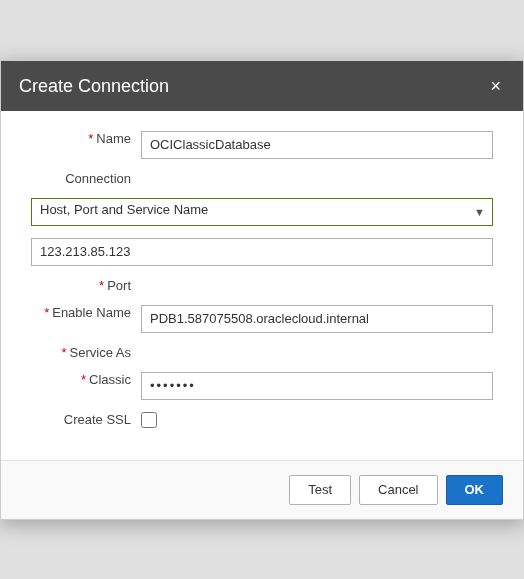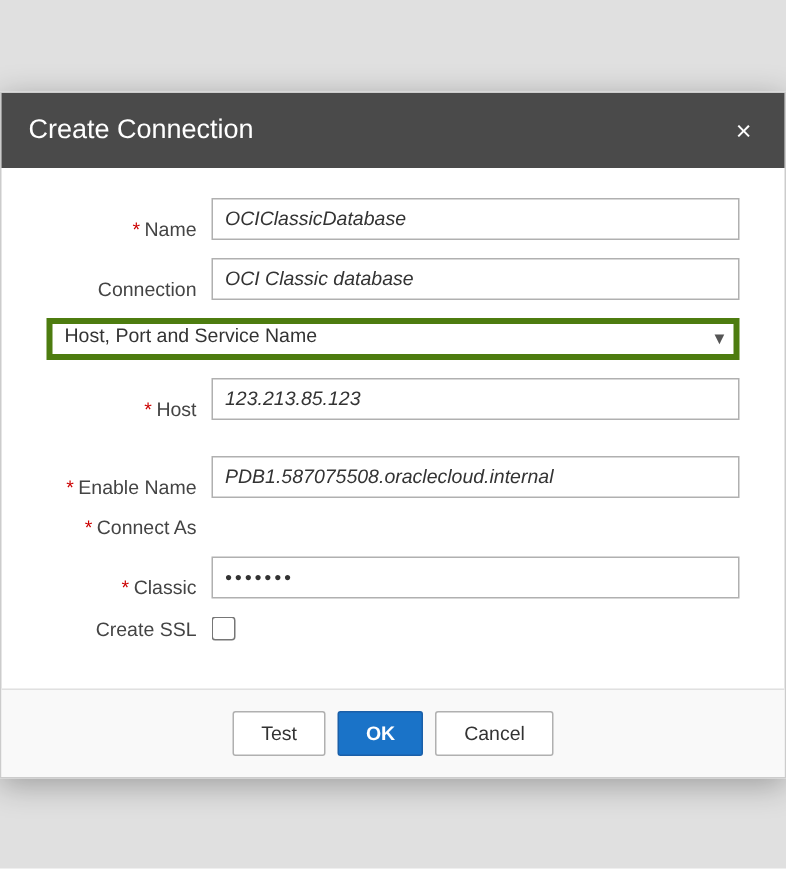--- a/index.html
+++ b/index.html
@@ -17,42 +17,42 @@
       background: #fff;
       border: 1px solid #ccc;
       box-shadow: 0 4px 20px rgba(0,0,0,0.3);
     }
     .dialog-header {
       background: #4a4a4a;
       color: #fff;
       padding: 14px 18px;
       display: flex;
       justify-content: space-between;
-      align-items: center;
+      align-items: flex-end;
     }
     .dialog-title {
       font-size: 18px;
       font-weight: normal;
       color: #fff;
     }
     .close-btn {
       background: none;
       border: none;
       color: #fff;
       font-size: 18px;
       cursor: pointer;
       line-height: 1;
       padding: 2px 4px;
     }
     .dialog-body {
       padding: 20px 30px 20px 30px;
     }
     .form-row {
       display: flex;
-      align-items: flex-end;
+      align-items: flex-start;
       margin-bottom: 12px;
     }
     .form-label {
       width: 110px;
       text-align: right;
       padding-right: 10px;
       color: #444;
       flex-shrink: 0;
     }
     .required-star {
@@ -61,30 +61,29 @@
     }
     .form-control {
       flex: 1;
       height: 28px;
       border: 1px solid #b0b0b0;
       padding: 4px 8px;
       font-size: 13px;
       color: #333;
       outline: none;
       background: #fff;
-      font-style: italic;
     }
     .select-wrapper {
       flex: 1;
       position: relative;
     }
     .form-select {
       width: 100%;
       height: 28px;
-      border: 4px solid #4d7c0f;
+      border: 1px solid #4d7c0f;
       padding: 0 28px 4px 8px;
       font-size: 13px;
       color: #333;
       appearance: none;
       -webkit-appearance: none;
       background: #fff;
       cursor: pointer;
       outline: none;
     }
     .select-arrow {
@@ -102,21 +101,21 @@
     }
     .form-checkbox {
       width: 16px;
       height: 16px;
       border: 1px solid #aaa;
       cursor: pointer;
     }
     .dialog-footer {
       padding: 14px 20px;
       display: flex;
-      justify-content: center;
+      justify-content: flex-end;
       gap: 8px;
       border-top: 1px solid #e0e0e0;
       background: #f9f9f9;
     }
     .btn {
       height: 30px;
       padding: 0 18px;
       font-size: 13px;
       cursor: pointer;
       border-radius: 2px;
@@ -157,54 +156,53 @@
       <div class="form-label">
         <span class="required-star">*</span><span>Name</span>
       </div>
       <input class="form-control" type="text" value="OCIClassicDatabase" style="">
     </div>
 
     <div class="form-row">
       <div class="form-label">
         <span>Connection</span>
       </div>
-      <input class="form-control" type="text" value="OCI Classic database" style="">
     </div>
 
     <div class="form-row">
       <div class="select-wrapper">
         <select class="form-select">
           <option>Host, Port and Service Name</option>
           <option>TNS</option>
           <option>JDBC URL</option>
         </select>
         <span class="select-arrow">▼</span>
       </div>
     </div>
 
     <div class="form-row">
-      <div class="form-label">
-        <span class="required-star">*</span><span>Host</span>
-      </div>
       <input class="form-control" type="text" value="123.213.85.123" style="">
     </div>
 
     <div class="form-row">
+      <div class="form-label">
+        <span class="required-star">*</span><span>Port</span>
+      </div>
     </div>
 
     <div class="form-row">
       <div class="form-label">
         <span class="required-star">*</span><span>Enable Name</span>
       </div>
       <input class="form-control" type="text" value="PDB1.587075508.oraclecloud.internal" style="">
     </div>
 
     <div class="form-row">
       <div class="form-label">
-        <span class="required-star">*</span><span>Connect As</span>
+        <span class="required-star">*</span><span>Service As</span>
       </div>
     </div>
 
     <div class="form-row">
       <div class="form-label">
         <span class="required-star">*</span><span>Classic</span>
       </div>
       <input class="form-control" type="password" value="1234567" style="">
     </div>
 
@@ -214,16 +212,16 @@
       </div>
       <div class="checkbox-wrapper">
         <input class="form-checkbox" type="checkbox" style="">
       </div>
     </div>
 
   </div>
 
   <div class="dialog-footer">
     <button class="btn btn-test">Test</button>
+    <button class="btn btn-cancel">Cancel</button>
     <button class="btn btn-ok">OK</button>
-    <button class="btn btn-cancel">Cancel</button>
   </div>
 </div>
 
 </body></html>

